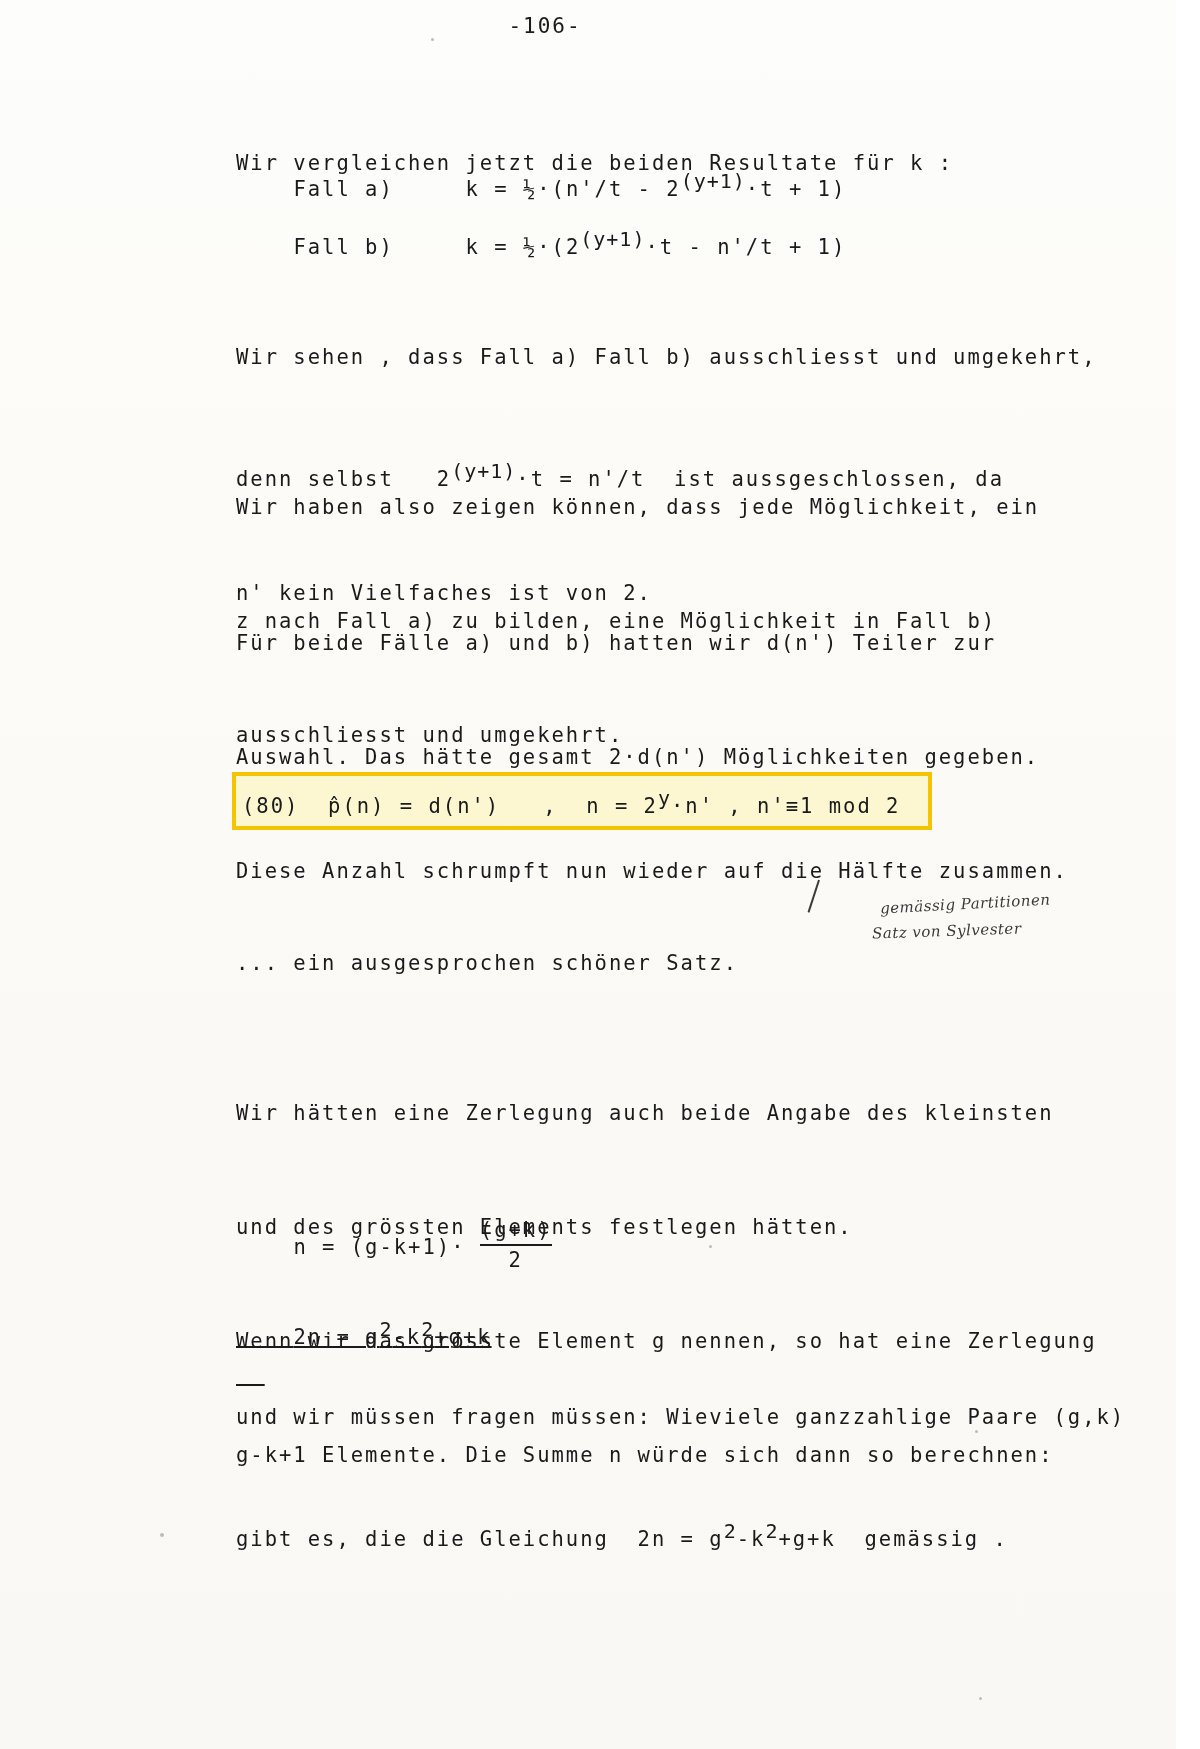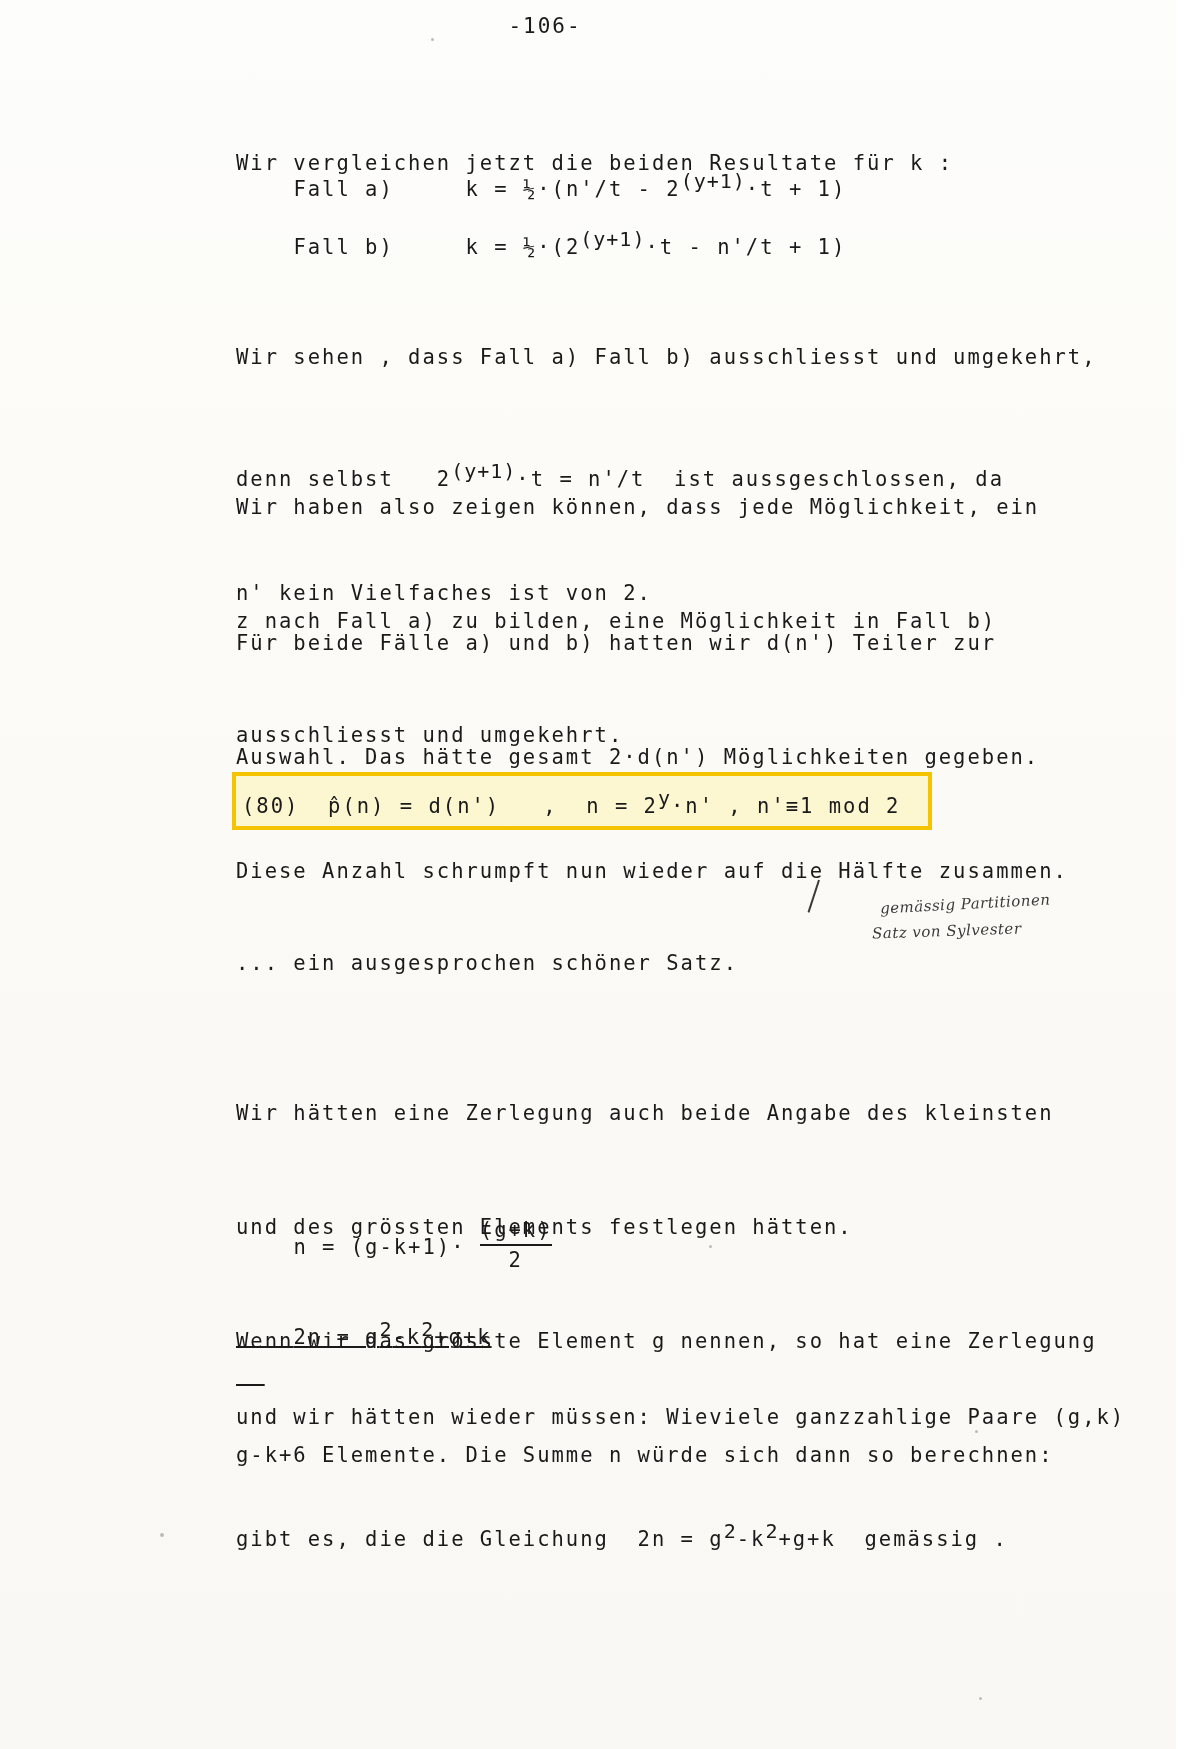--- a/index.html
+++ b/index.html
@@ -159,33 +159,33 @@
 
   <div class="hw-tick"></div>
   <div class="handwriting hw-line1">gemässig Partitionen</div>
   <div class="handwriting hw-line2">Satz von Sylvester</div>
 
 
   <div class="body-text" style="top: 1018px;">
     <span class="ln">Wir hätten eine Zerlegung auch beide Angabe des kleinsten</span>
     <span class="ln">und des grössten Elements festlegen hätten.</span>
     <span class="ln">Wenn wir das grösste Element g nennen, so hat eine Zerlegung</span>
-    <span class="ln">g-k+6 Elemente. Die Summe n würde sich dann so berechnen:</span>
+    <span class="ln">g-k+1 Elemente. Die Summe n würde sich dann so berechnen:</span>
   </div>
 
   <div class="body-text" style="top: 1182px;">
     <span>n = (g-k+1)· </span><span class="frac"><span class="num">(g+k)</span><span class="bar"></span><span class="den">2</span></span>
   </div>
 
   <div class="body-text" style="top: 1272px; text-decoration: underline;">
     <span>2n = g</span><sup class="exp">2</sup><span>-k</span><sup class="exp">2</sup><span>+g+k</span>
   </div>
 
   <div class="body-text" style="top: 1322px;">
-    <span class="ln">und wir hätten wieder müssen: Wieviele ganzzahlige Paare (g,k)</span>
+    <span class="ln">und wir müssen fragen müssen: Wieviele ganzzahlige Paare (g,k)</span>
     <span class="ln"><span>gibt es, die die Gleichung  2n = g</span><sup class="exp">2</sup><span>-k</span><sup class="exp">2</sup><span>+g+k  gemässig .</span></span>
   </div>
 
   <div class="speck" style="left:431px; top:38px; width:3px; height:3px;"></div>
   <div class="speck" style="left:975px; top:1430px; width:3px; height:3px;"></div>
   <div class="speck" style="left:160px; top:1533px; width:4px; height:4px;"></div>
   <div class="speck" style="left:979px; top:1697px; width:3px; height:3px;"></div>
   <div class="speck" style="left:709px; top:1245px; width:3px; height:3px;"></div>
 </div>
 

